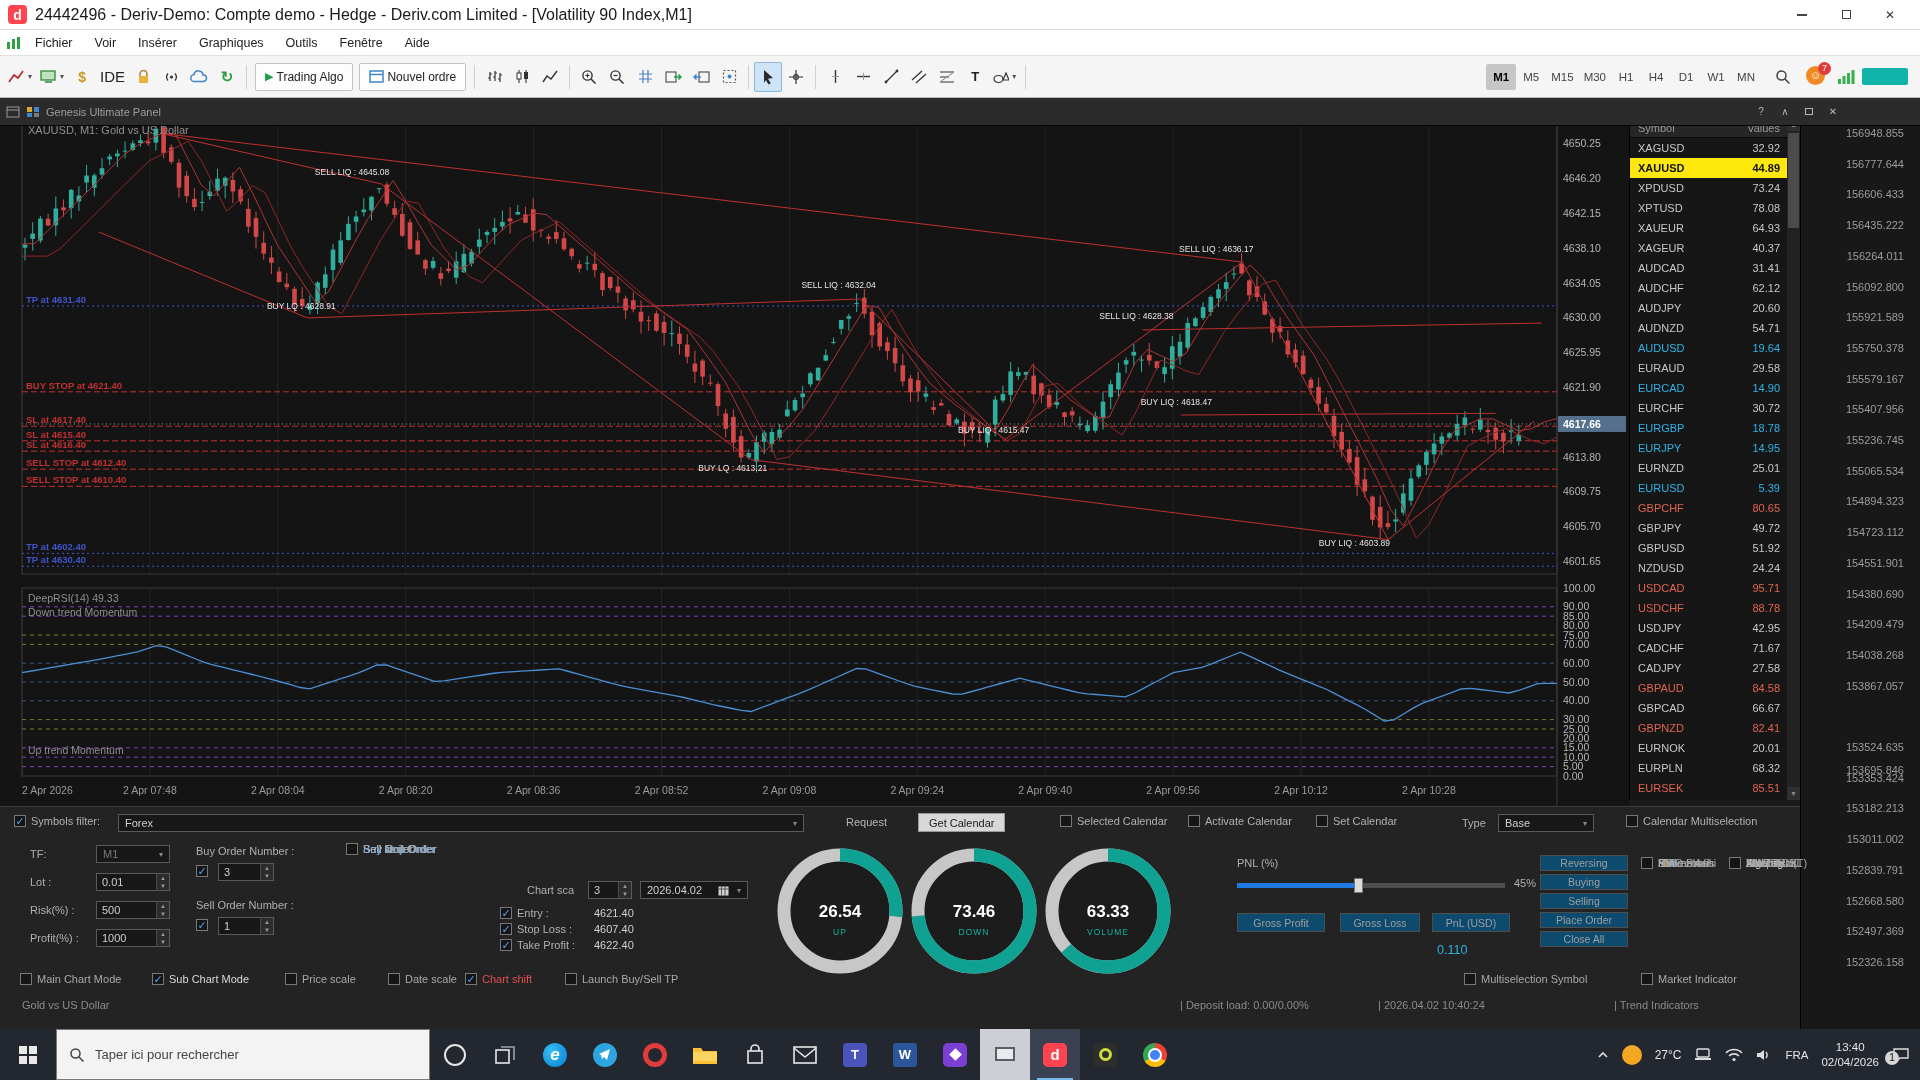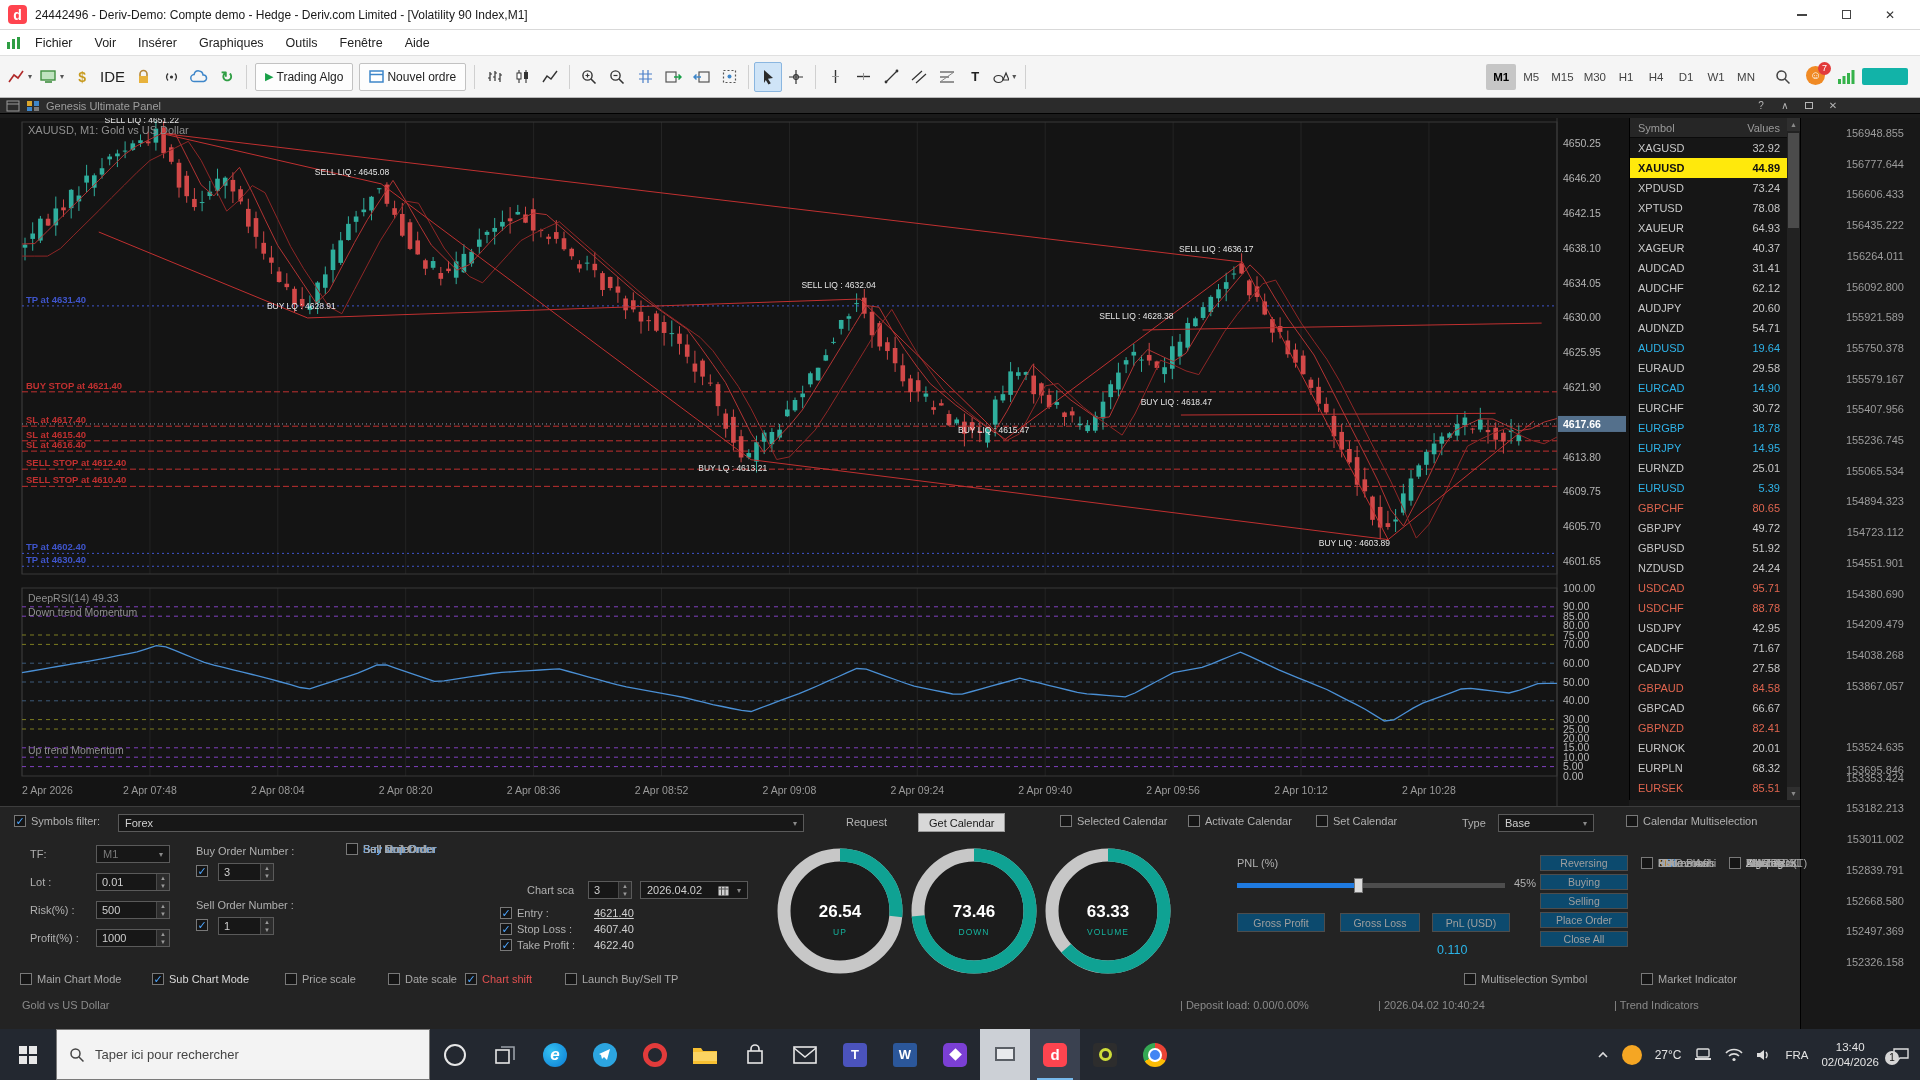--- a/index.html
+++ b/index.html
@@ -3,37 +3,37 @@
 <meta charset="utf-8">
 <style>
 *{margin:0;padding:0;box-sizing:border-box}
 html,body{width:1920px;height:1080px}
 body{font-family:"Liberation Sans",sans-serif;background:#0e0e0e;overflow:hidden}
 #root{position:relative;width:1920px;height:1080px;background:#1a1a1a}
 svg{font-family:"Liberation Sans",sans-serif}
 
 .titlebar{position:absolute;left:0;top:0;width:1920px;height:30px;background:#fff;border-bottom:1px solid #d9d9d9;display:flex;align-items:center;padding:0 8px;gap:8px;z-index:30}
 .dlogo{width:19px;height:19px;background:#ff444f;border-radius:4px;color:#fff;font-weight:bold;font-size:14px;display:flex;align-items:center;justify-content:center;flex:none}
-.wtitle{font-size:12px;color:#1a1a1a;white-space:nowrap}
+.wtitle{font-size:16px;color:#1a1a1a;white-space:nowrap}
 .winbtns{margin-left:auto;display:flex}
 .wb{width:44px;height:29px;display:flex;align-items:center;justify-content:center;color:#333;font-size:12px}
 .wb .minline{width:10px;border-bottom:2px solid #444}
 .wb .maxbox{width:9px;height:9px;border:1.5px solid #444}
 .menubar{position:absolute;left:0;top:30px;width:1920px;height:26px;background:#fff;border-bottom:1px solid #e0e0e0;display:flex;align-items:center;padding:0 6px;gap:2px;z-index:30}
 .mitem{font-size:12.5px;color:#222;padding:4px 11px}
 .toolbar{position:absolute;left:0;top:56px;width:1920px;height:42px;background:#f5f5f5;border-bottom:1px solid #b9b9b9;display:flex;align-items:center;padding:0 4px;z-index:30}
 .tbtn{height:30px;min-width:28px;display:flex;align-items:center;justify-content:center;gap:3px;border:1px solid transparent;border-radius:2px;padding:0 3px;color:#333}
 .tbtn.labeled{border:1px solid #c2c2c2;background:#fdfdfd;padding:0 9px;font-size:12px;color:#222;margin:0 3px;height:28px}
 .tbtn.active{background:#cfe4f7;border:1px solid #8ab6e0}
 .tsep{width:1px;height:24px;background:#d0d0d0;margin:0 5px}
 .tf-btn{height:26px;min-width:30px;padding:0 5px;display:flex;align-items:center;justify-content:center;font-size:11.5px;color:#444}
 .tf-btn.active{background:#c6c6c6;border-radius:2px;color:#000;font-weight:bold}
 .caret{font-size:8px;color:#555;line-height:1}
 
-.paneltitle{position:absolute;left:0;top:98px;width:1920px;height:16px;background:#2b2b2b;display:flex;align-items:center;padding:0 6px;gap:6px;border-bottom:1px solid #000;z-index:20}
+.paneltitle{position:absolute;left:0;top:98px;width:1920px;height:28px;background:#2b2b2b;display:flex;align-items:center;padding:0 6px;gap:6px;border-bottom:1px solid #000;z-index:20}
 .ptitle-text{color:#9d9d9d;font-size:11px}
 .ptbtns{display:flex;gap:2px;margin-left:auto;margin-right:70px}
 .ptb{width:22px;height:16px;display:flex;align-items:center;justify-content:center;color:#b5b5b5;font-size:10px}
 .ptb .maxbox{width:8px;height:7px;border:1px solid #b5b5b5}
 
 #chart-svg{position:absolute;left:0;top:118px}
 
 #watchlist{position:absolute;left:1629px;top:118px;width:171px;height:682px;background:#161616;border-left:1px solid #000;font-size:11px;overflow:hidden}
 .wl-head{display:flex;height:20px;align-items:center;background:#262626;color:#9a9a9a;border-bottom:1px solid #0a0a0a}
 .wl-row{display:flex;height:20px;align-items:center;color:#c8c8c8}
@@ -1184,21 +1184,21 @@
             <path d="M0.5 4h10M3.5 1.5v9M7 1.5v9" stroke="#555"></path>
           </svg>
         </span>
       <span class="fcaret" style="margin-left:2px">▾</span>
     </div>
 
     <div class="col" id="trade-fields" style="left:500px;top:100px">
         <div class="row" style="position: relative;">
           <span class="chk on">✓</span>
           <span class="tf-label">Entry :</span>
-          <span style="color: rgb(208, 208, 208); text-decoration: underline;">4621.40</span>
+          <span style="color: rgb(208, 208, 208);">4621.40</span>
         </div>
         <div class="row" style="position: relative;">
           <span class="chk on">✓</span>
           <span class="tf-label">Stop Loss :</span>
           <span style="color: rgb(208, 208, 208);">4607.40</span>
         </div>
         <div class="row" style="position: relative;">
           <span class="chk on">✓</span>
           <span class="tf-label">Take Profit :</span>
           <span style="color: rgb(208, 208, 208);">4622.40</span>

